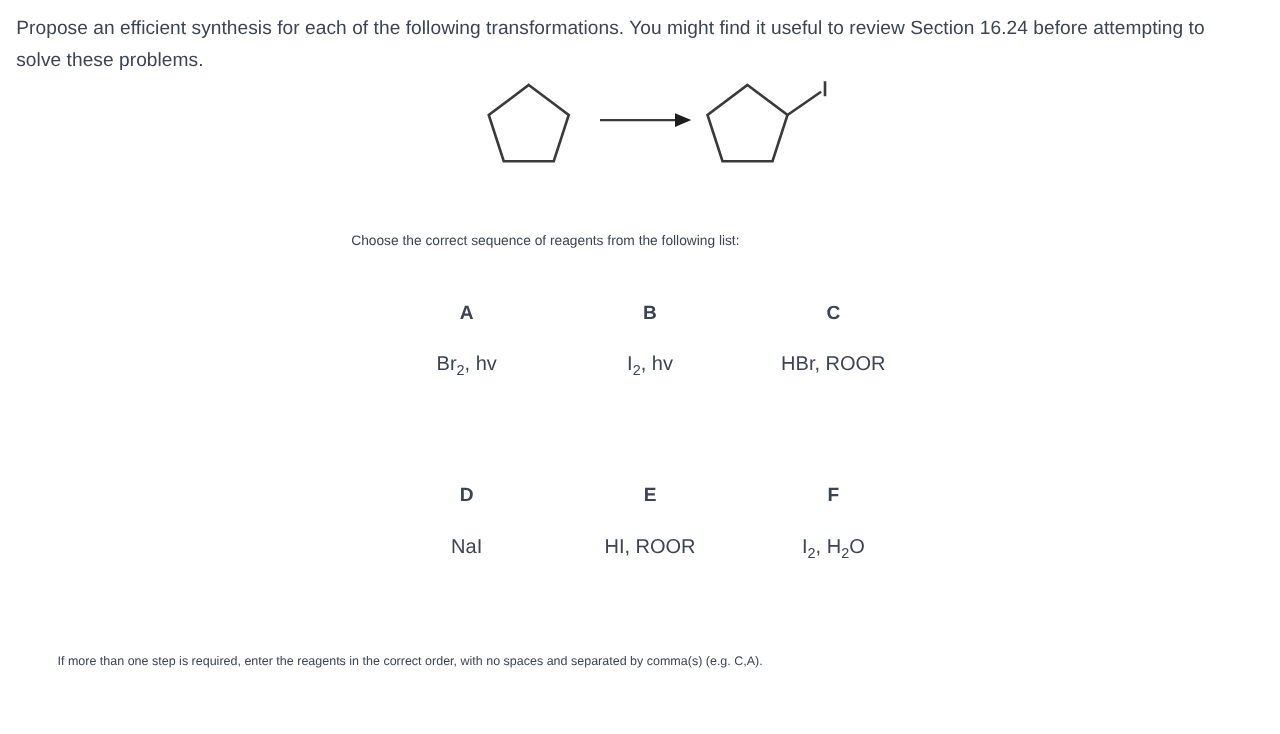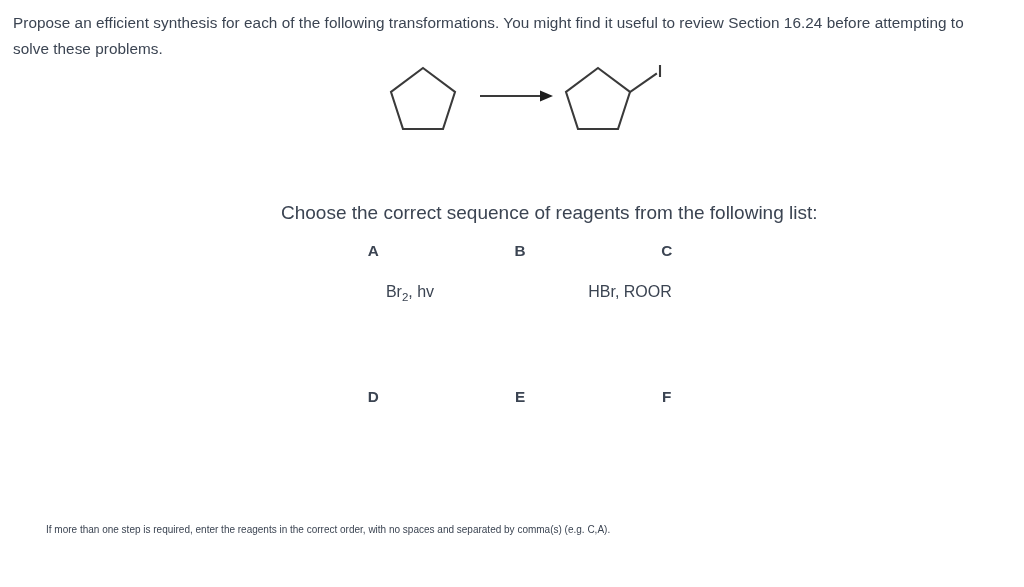--- a/index.html
+++ b/index.html
@@ -33,22 +33,22 @@
     left: 360px;
     top: 55px;
     width: 340px;
     height: 95px;
   }
   .scheme svg { display: block; }
 
   .choose-line {
     position: absolute;
     left: 281px;
-    top: 202px;
-    font-size: 19px;
+    top: 182px;
+    font-size: 11px;
     line-height: 22px;
     color: #3b4452;
     white-space: nowrap;
   }
 
   .reagent-grid {
     position: absolute;
     left: 300px;
     top: 240px;
     width: 440px;
@@ -140,34 +140,48 @@
     <div class="reagent-cell">
       <div class="reagent-letter">C</div>
     </div>
   </div>
 
   <div class="reagent-row">
     <div class="reagent-cell">
       <div class="reagent-formula">Br<sub>2</sub>, <span class="ital">hv</span></div>
     </div>
     <div class="reagent-cell">
+      <div class="reagent-formula">I<sub>2</sub>, <span class="ital">hv</span></div>
+    </div>
+    <div class="reagent-cell">
       <div class="reagent-formula">HBr, ROOR</div>
     </div>
   </div>
 
   <div class="row-gap"></div>
 
   <div class="reagent-row">
     <div class="reagent-cell">
       <div class="reagent-letter">D</div>
     </div>
     <div class="reagent-cell">
       <div class="reagent-letter">E</div>
     </div>
     <div class="reagent-cell">
       <div class="reagent-letter">F</div>
     </div>
   </div>
 
+  <div class="reagent-row">
+    <div class="reagent-cell">
+      <div class="reagent-formula">NaI</div>
+    </div>
+    <div class="reagent-cell">
+      <div class="reagent-formula">HI, ROOR</div>
+    </div>
+    <div class="reagent-cell">
+      <div class="reagent-formula">I<sub>2</sub>, H<sub>2</sub>O</div>
+    </div>
+  </div>
 
 </div>
 
 <div class="footer-note">If more than one step is required, enter the reagents in the correct order, with no spaces and separated by comma(s) (e.g. C,A).</div>
 
 </body></html>

